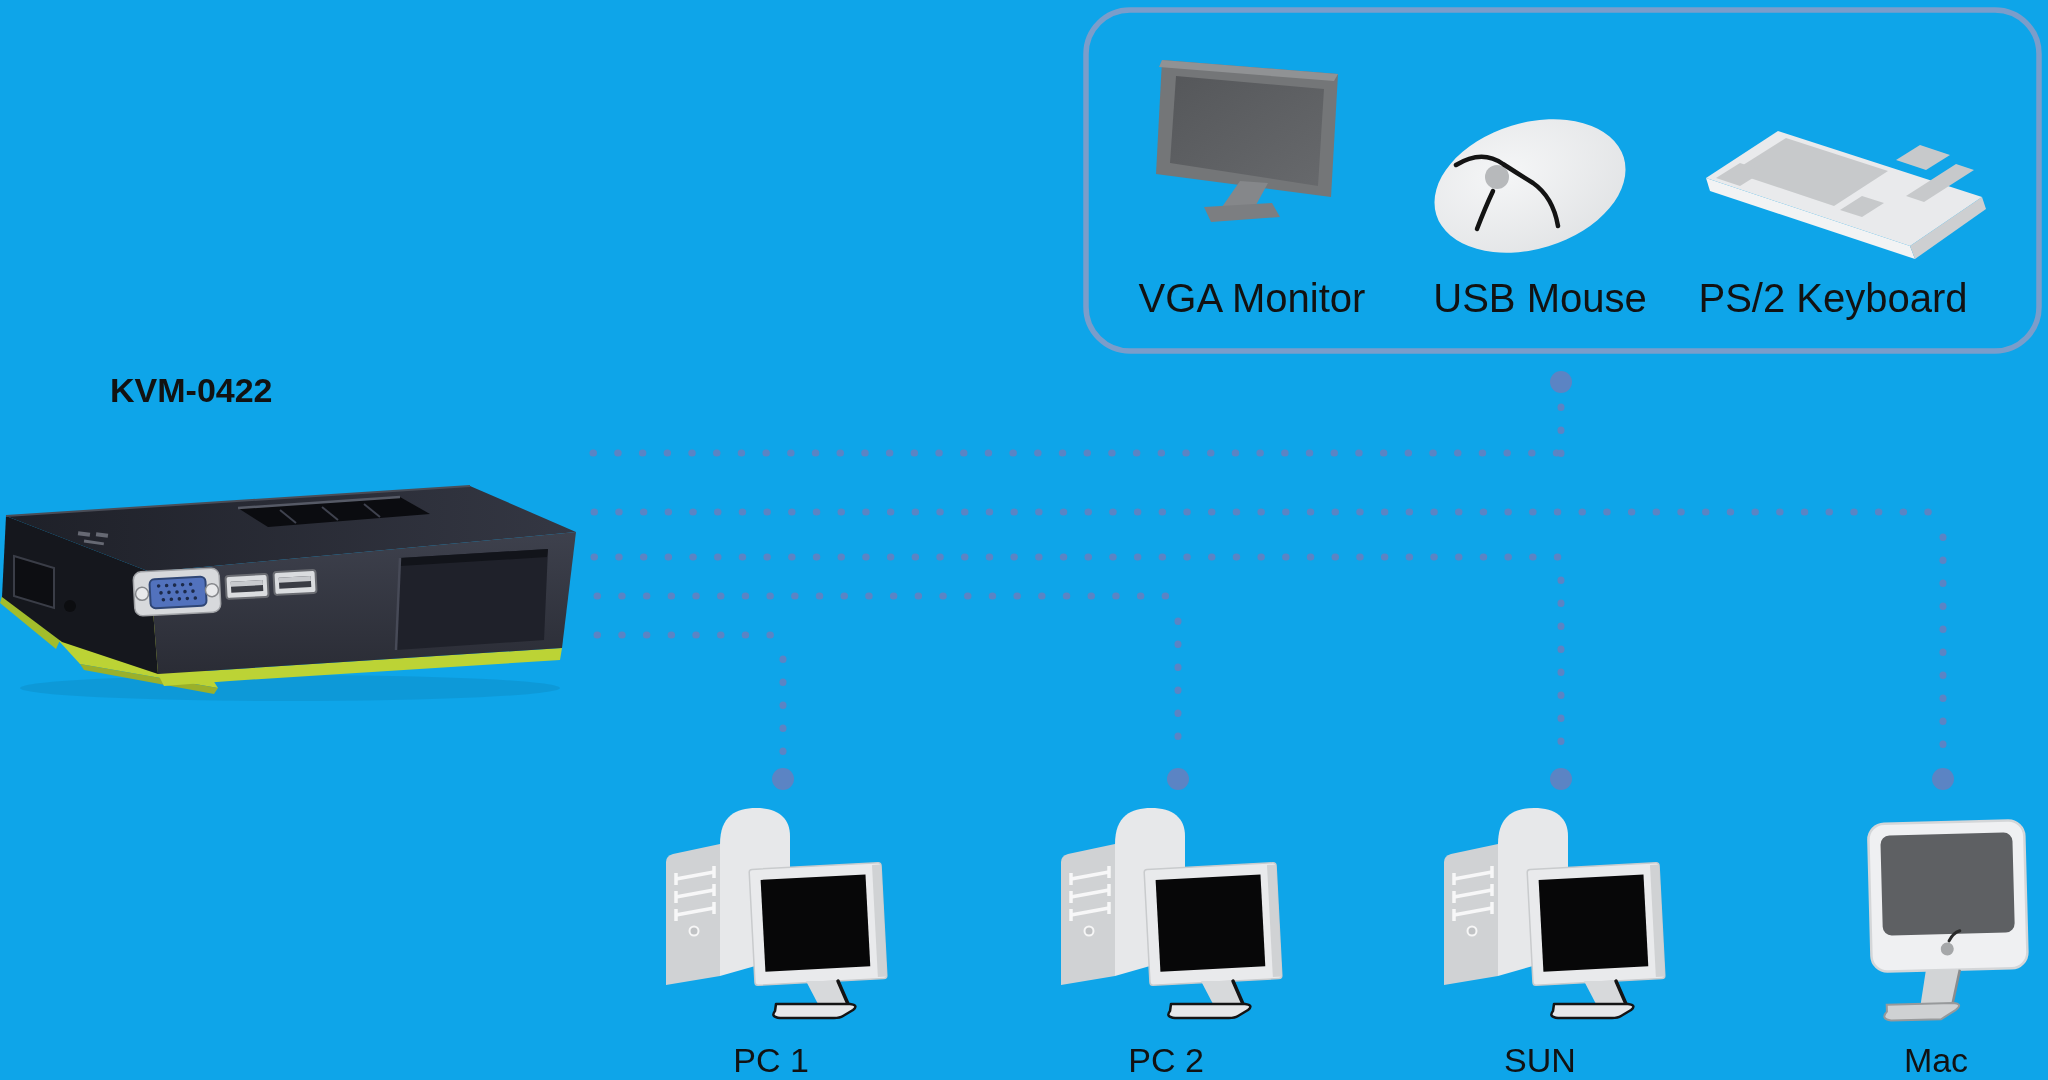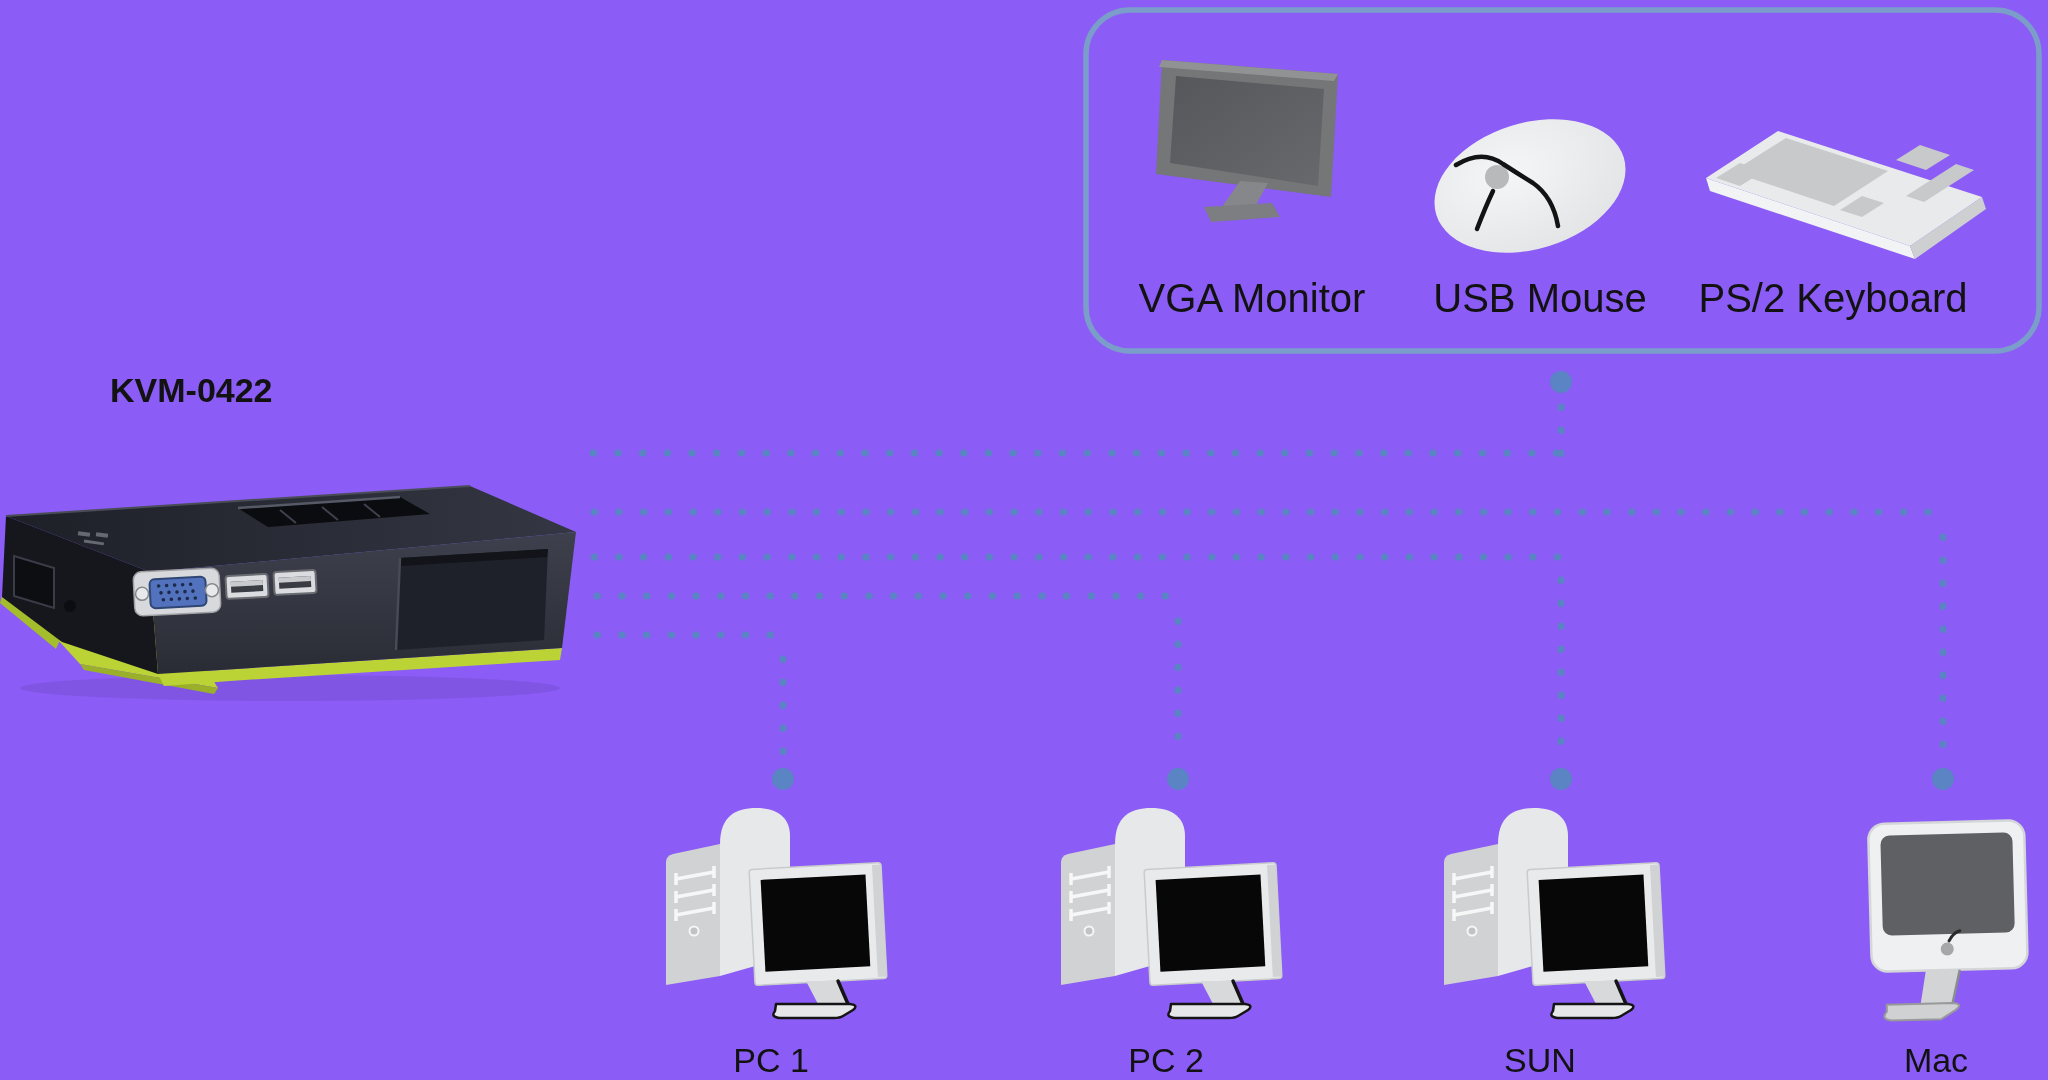--- a/index.html
+++ b/index.html
@@ -1,16 +1,16 @@
 <!DOCTYPE html>
 <html><head>
 <meta charset="utf-8">
 <style>
   html,body{margin:0;padding:0;background:#ffffff;}
-  .stage{position:relative;width:2048px;height:1080px;background:#8b5cf6;overflow:hidden;
+  .stage{position:relative;width:2048px;height:1080px;background:#0ea5e9;overflow:hidden;
          font-family:"Liberation Sans",sans-serif;}
   svg{display:block;}
   text{font-family:"Liberation Sans",sans-serif;fill:#121212;}
   .console-label{font-size:40px;font-weight:500;}
   .computer-label{font-size:34px;font-weight:400;}
   .kvm-label{font-size:34px;font-weight:700;}
 </style>
 </head>
 <body>
 

